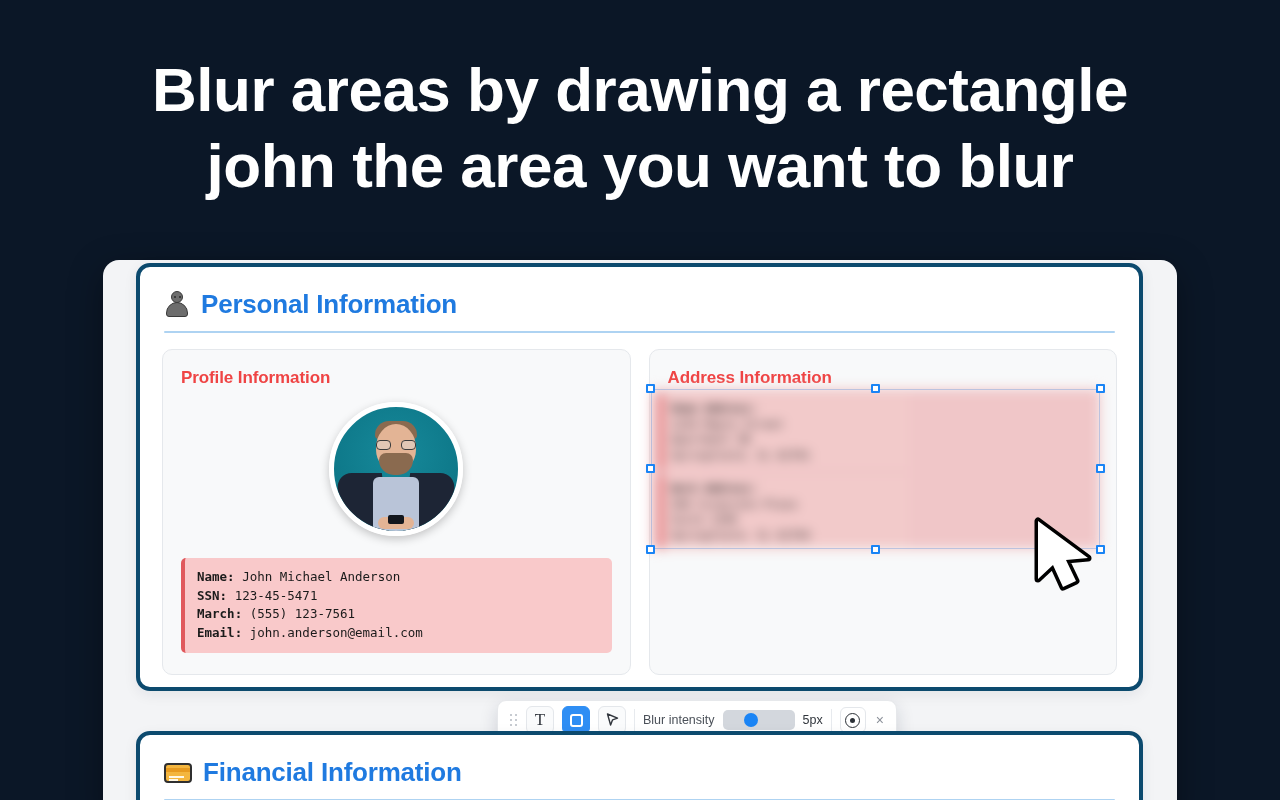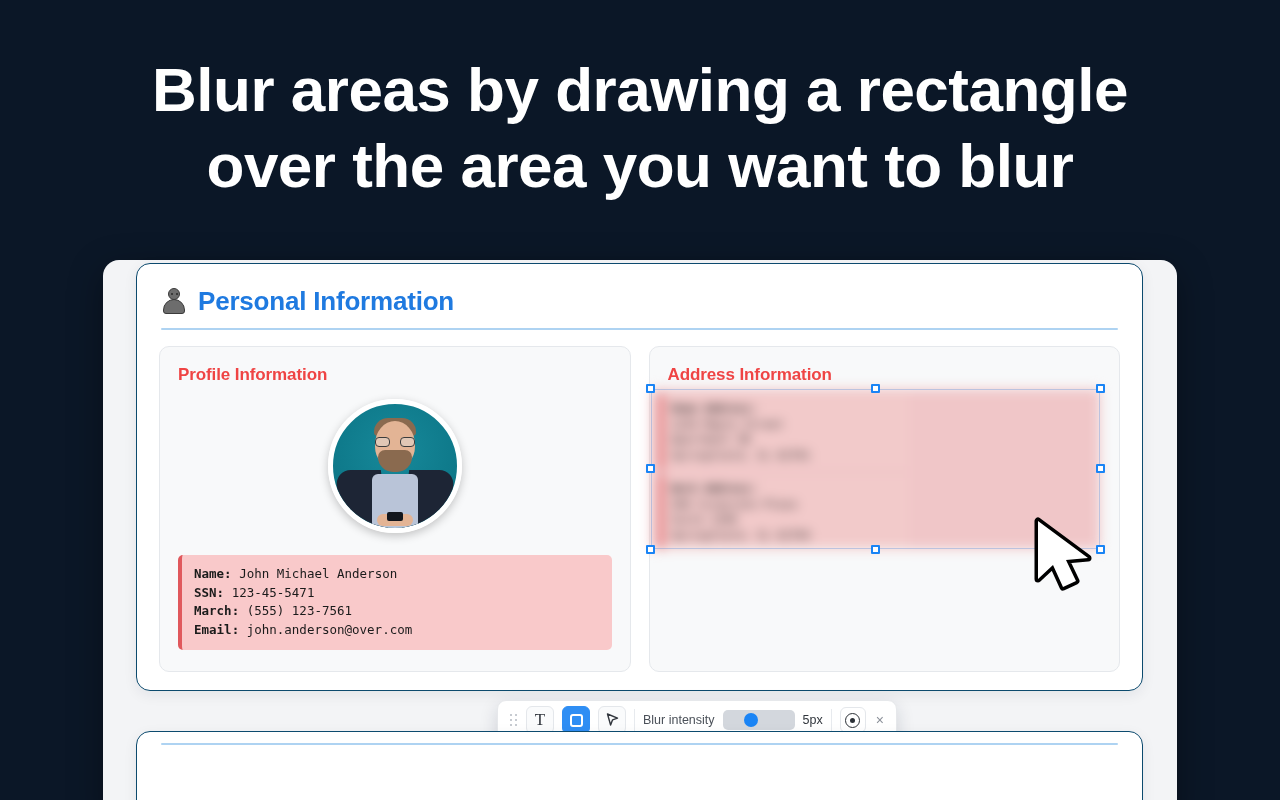--- a/index.html
+++ b/index.html
@@ -27,21 +27,21 @@
     width: 1074px; height: 560px;
     background: #f3f4f6;
     border-radius: 16px;
     box-shadow: 0 10px 34px rgba(0,0,0,0.35);
   }
 
   
   .section-card {
     position: absolute;
     background: #ffffff;
-    border: 1px solid #0c4a6e;
+    border: 4px solid #0c4a6e;
     border-radius: 14px;
     box-shadow: 0 4px 14px rgba(16,30,54,0.07);
   }
   #personal-card { left: 136px; top: 263px; width: 1007px; height: 428px; }
   #financial-card { left: 136px; top: 731px; width: 1007px; height: 120px; }
 
   .section-head {
     display: flex; align-items: center; gap: 11px;
     padding: 22px 24px 0 24px;
   }
@@ -230,21 +230,21 @@
   .target-ring i { width: 5px; height: 5px; background: #2b3036; border-radius: 50%; display:block; }
   .close-x { font-size: 14px; color: #8b9099; padding: 0 2px; line-height: 1; }
 </style>
 </head>
 <body>
 
 <div id="stage">
 
   <div class="headline">
     <span>Blur areas by drawing a rectangle</span>
-    <span class="l2">over the area you want to blur</span>
+    <span class="l2">john the area you want to blur</span>
   </div>
 
   <div class="app-panel"></div>
 
   <div class="section-card" id="personal-card">
     <div class="section-head">
       <span class="person-icon">
         <span class="head"></span>
           <span class="eye l"></span>
           <span class="eye r"></span>
@@ -284,21 +284,21 @@
           <div>
             <span class="k">SSN:</span>
             <span>123-45-5471</span>
           </div>
           <div>
             <span class="k">March:</span>
             <span>(555) 123-7561</span>
           </div>
           <div>
             <span class="k">Email:</span>
-            <span>john.anderson@over.com</span>
+            <span>john.anderson@email.com</span>
           </div>
         </div>
       </div>
 
       <div class="subpanel">
         <div class="subpanel-title">Address Information</div>
       </div>
 
     </div>
   </div>
@@ -365,16 +365,24 @@
     <span class="sep"></span>
     <span class="target-btn">
       <span class="target-ring">
           <i></i>
         </span>
     </span>
     <span class="close-x">×</span>
   </div>
 
   <div class="section-card" id="financial-card">
+    <div class="section-head">
+      <span class="card-icon">
+        <span class="stripe"></span>
+          <span class="line1"></span>
+          <span class="line2"></span>
+      </span>
+      <span class="section-title">Financial Information</span>
+    </div>
     <div class="section-divider"></div>
   </div>
 
 </div>
 
 </body></html>

